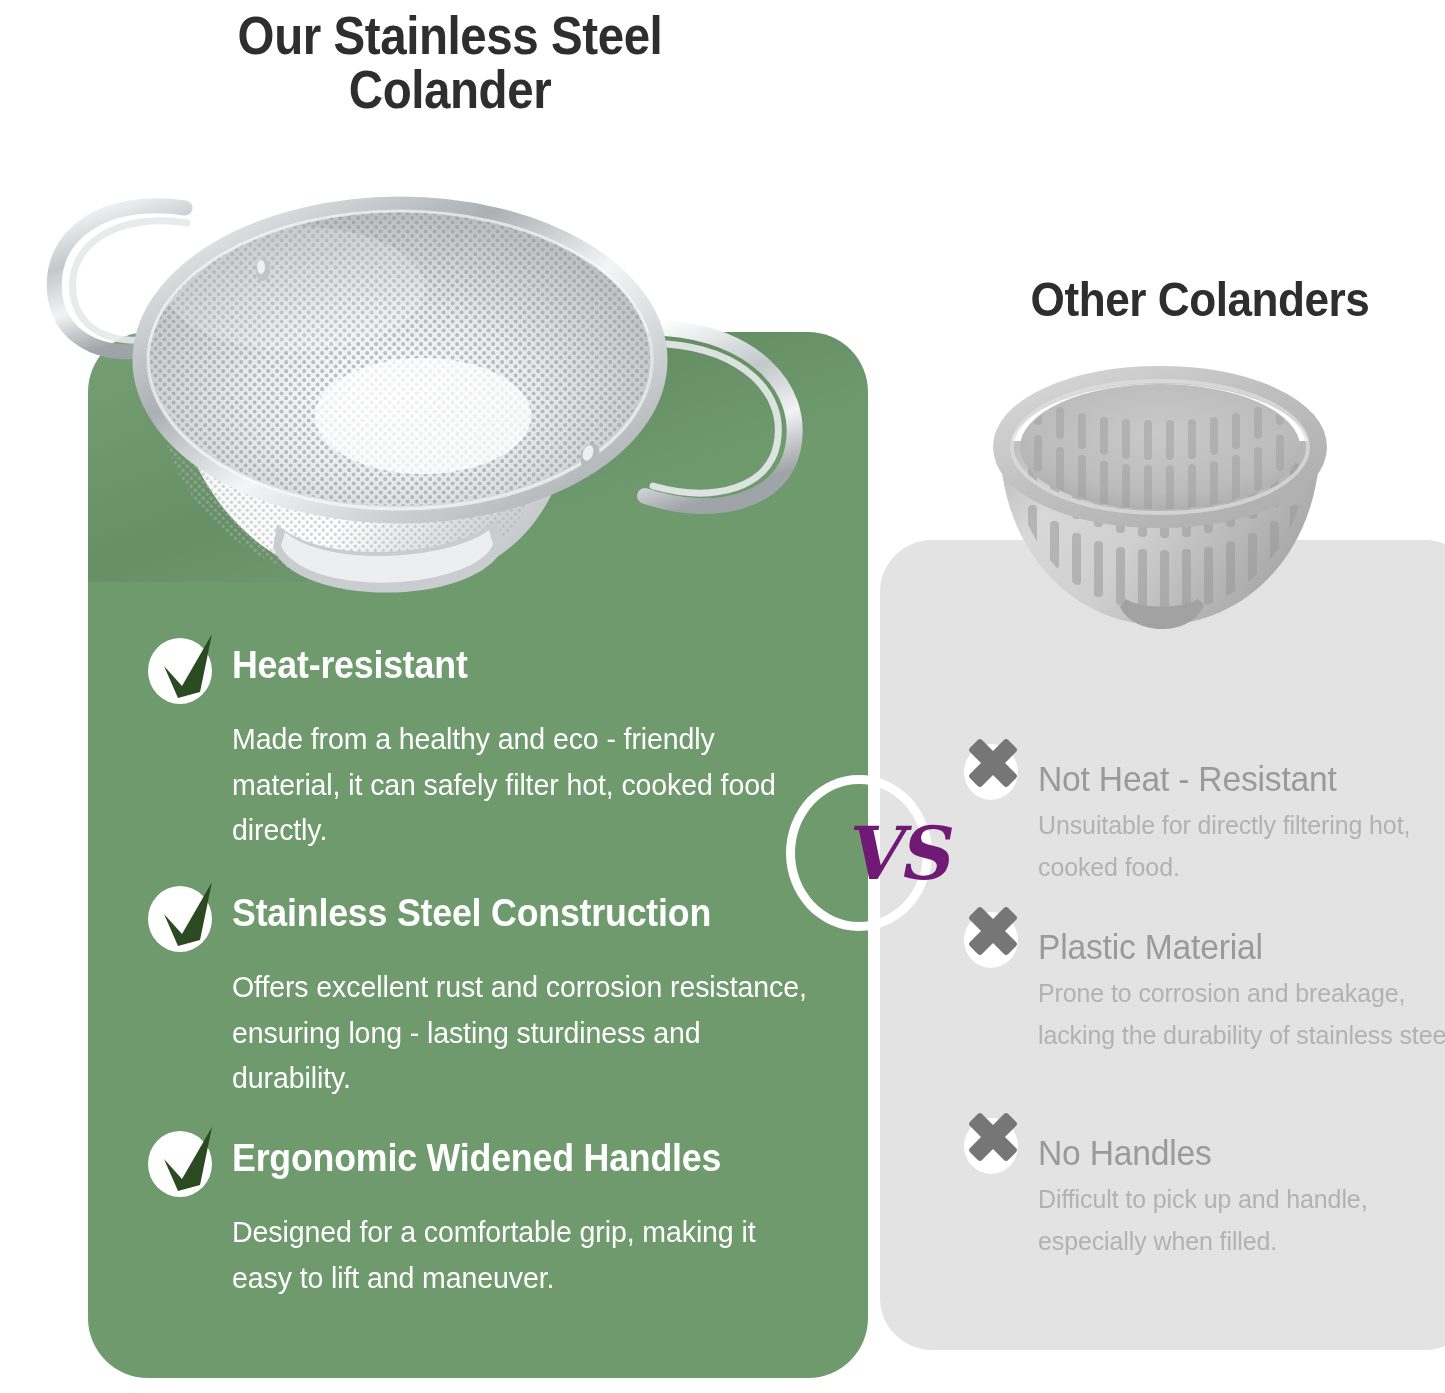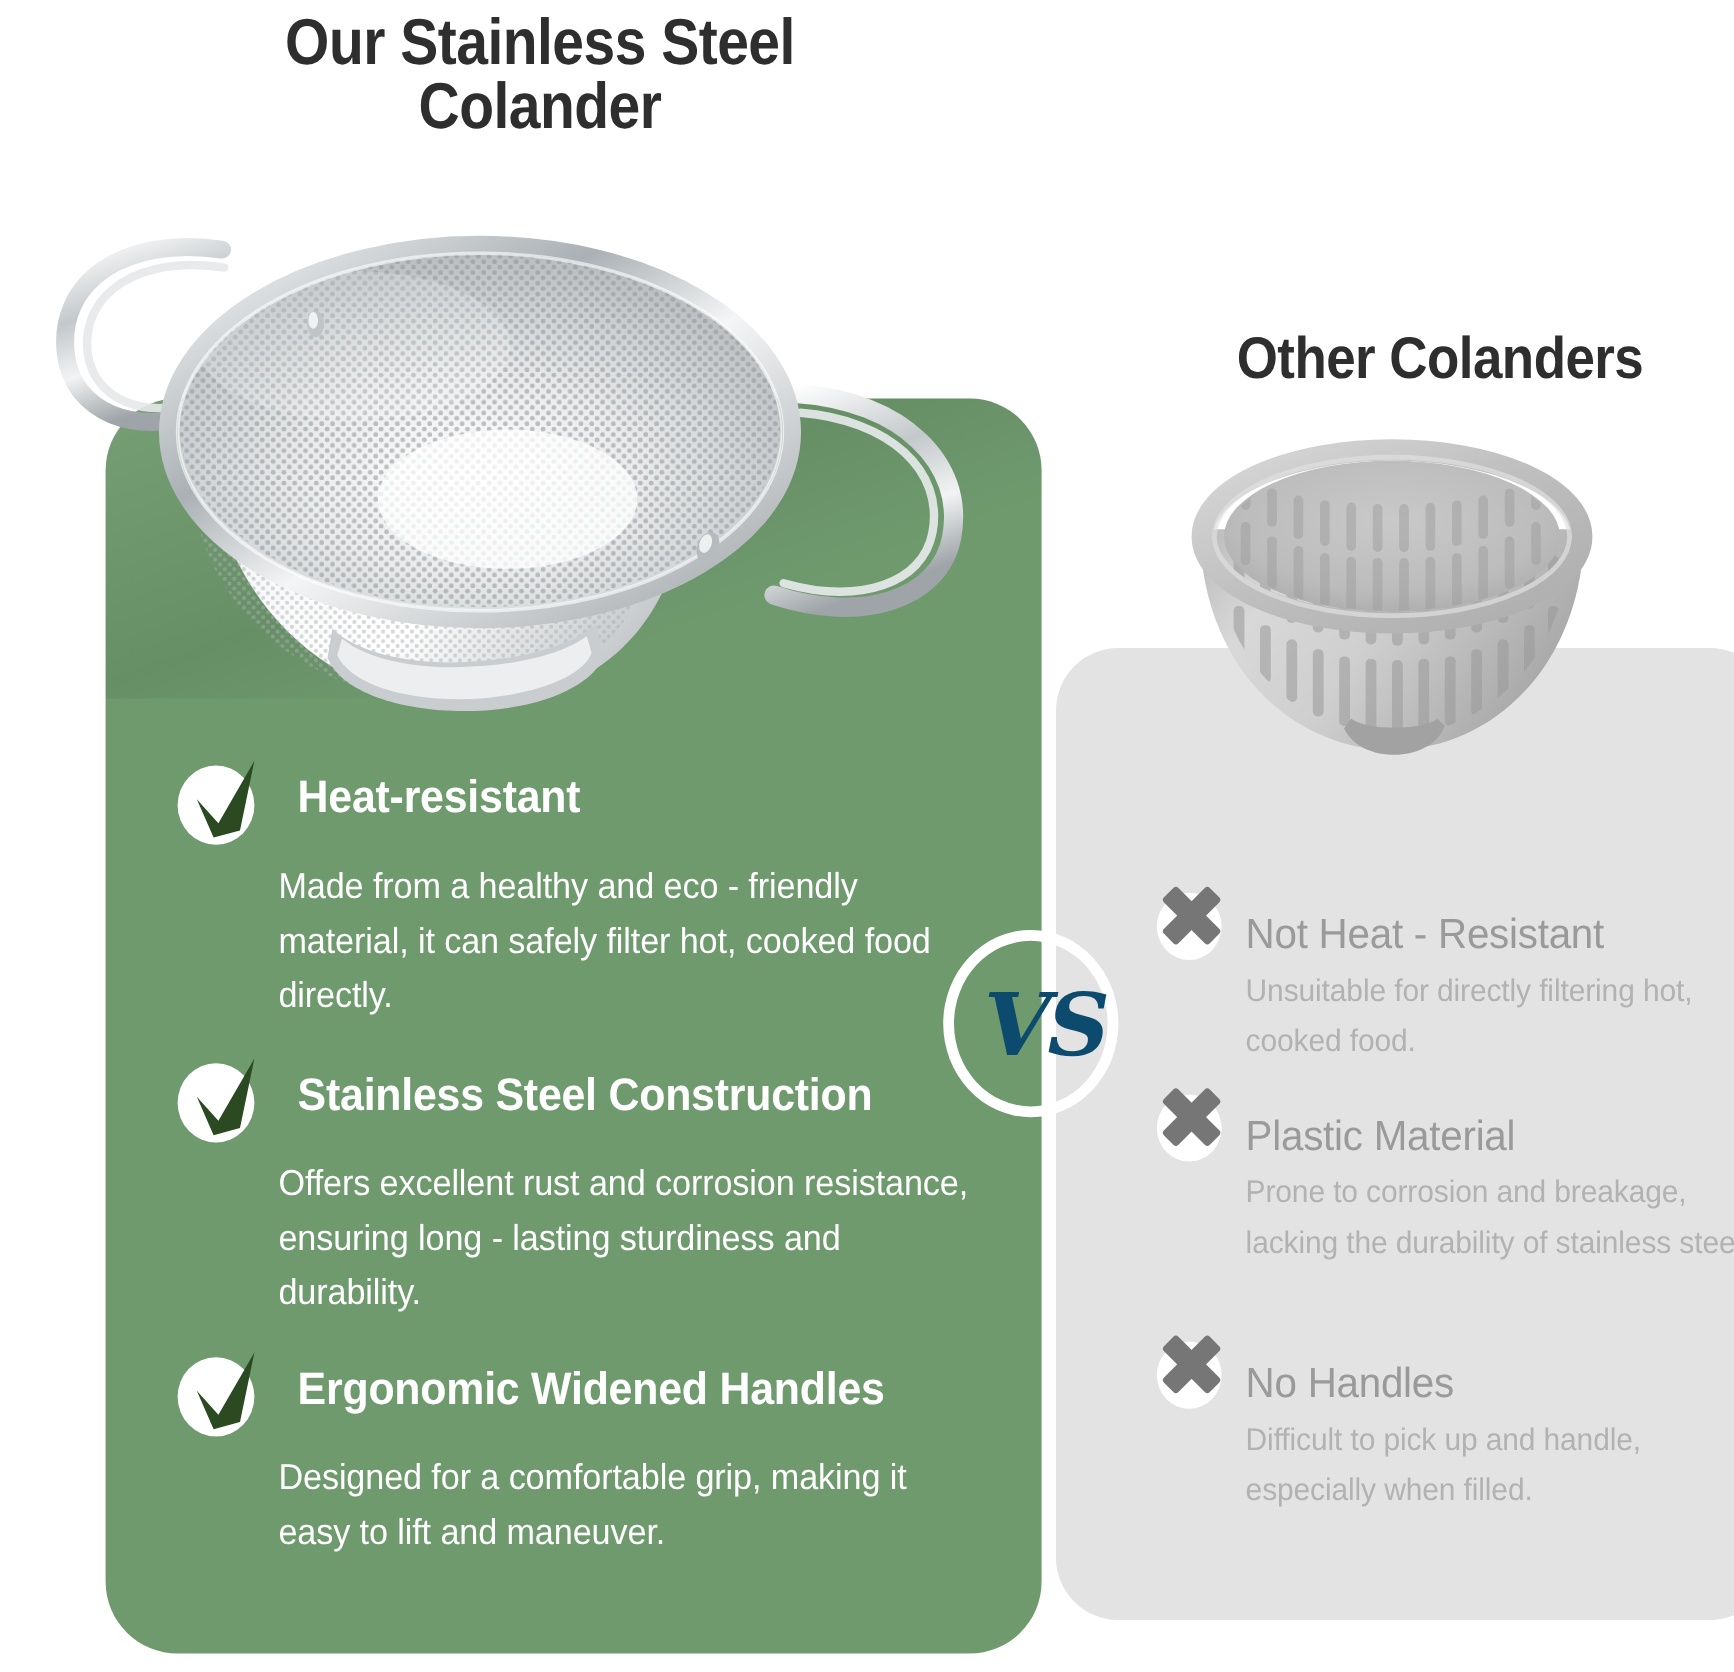--- a/index.html
+++ b/index.html
@@ -97,21 +97,21 @@
 
   
   .feat {
     position: absolute;
     left: 108px;
     width: 700px;
   }
   .feat .row {
     display: flex;
     align-items: flex-start;
-    gap: 34px;
+    gap: 18px;
   }
   .badge-check {
     position: relative;
     flex: 0 0 auto;
     width: 66px;
     height: 66px;
     margin-top: -4px;
   }
   .badge-check .disc {
     position: absolute;
@@ -223,32 +223,32 @@
     left: 746px;
     top: 775px;
     width: 146px;
     height: 156px;
     border: 9px solid #ffffff;
     border-radius: 50%;
     box-sizing: border-box;
   }
   .vs-text {
     position: absolute;
-    left: 758px;
+    left: 788px;
     top: 775px;
     width: 146px;
     height: 156px;
     display: flex;
     align-items: center;
     justify-content: center;
     font-family: "DejaVu Serif", serif;
     font-style: italic;
     font-weight: 700;
     font-size: 72px;
-    color: #0c4a6e;
+    color: #701a75;
     letter-spacing: -3px;
   }
 </style>
 </head>
 <body>
 
 <div id="page">
 
   <div class="heading-left">Our Stainless Steel Colander</div>
 

